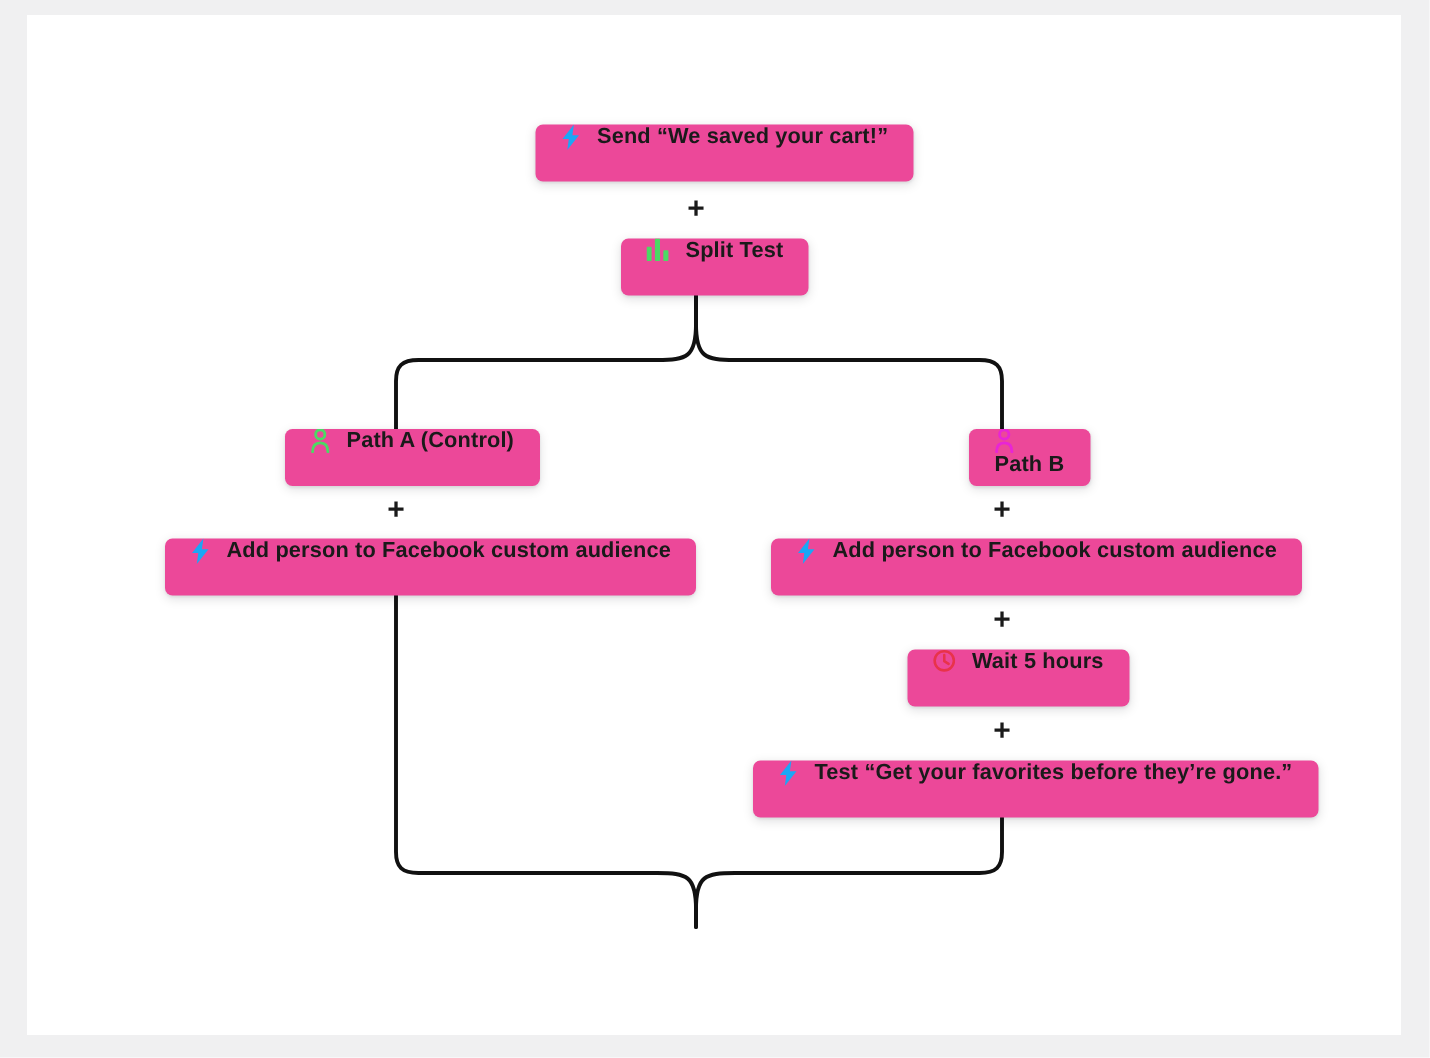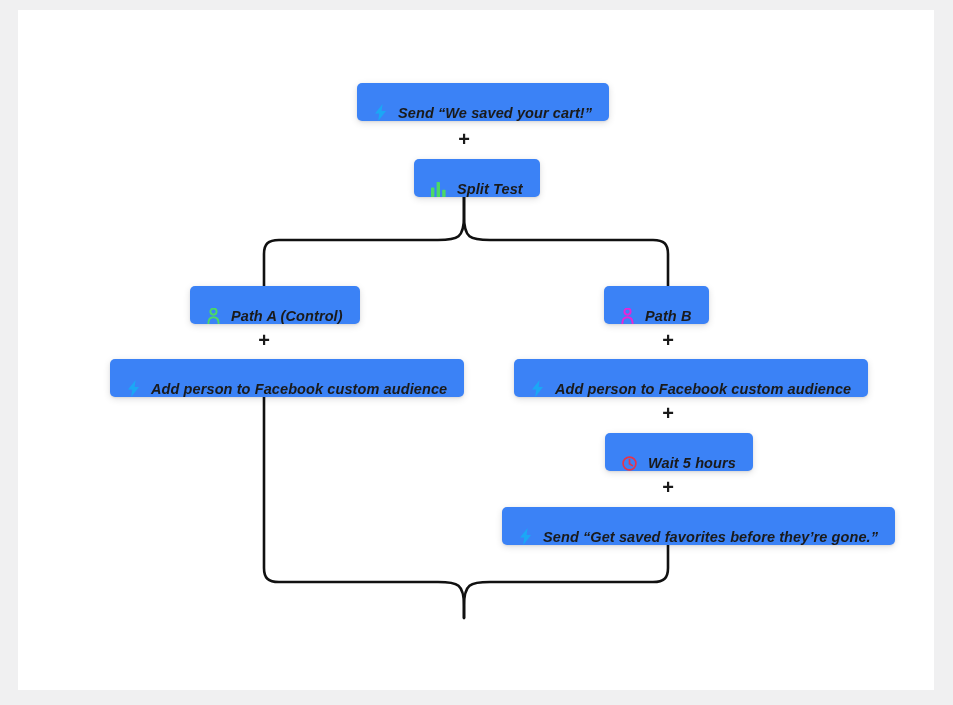--- a/index.html
+++ b/index.html
@@ -32,30 +32,29 @@
     position: absolute;
     left: 0;
     top: 0;
     width: 953px;
     height: 705px;
     pointer-events: none;
   }
   .node {
     position: absolute;
     display: flex;
-    align-items: flex-end;
-    background: #3b82f6;
+    align-items: flex-start;
+    background: #ec4899;
     border-radius: 5px;
     box-shadow: 0 2px 7px rgba(17,17,26,0.13), 0 1px 2px rgba(17,17,26,0.08);
     height: 38px;
     padding: 0 17px;
     box-sizing: border-box;
     white-space: nowrap;
     z-index: 5;
-    font-style: italic;
   }
   .node .label {
     font-size: 14.5px;
     font-weight: bold;
     color: #1a1a1a;
     letter-spacing: 0.1px;
   }
   .node .icon {
     display: inline-flex;
     align-items: center;
@@ -146,21 +145,21 @@
 
   <div class="node" style="left:110px; top:359px;">
     <span class="icon">
       <svg width="13" height="17" viewBox="0 0 13 17" xmlns="http://www.w3.org/2000/svg">
         <path d="M8.6 0 L1 9.6 H5.2 L4.2 17 L12 7.1 H7.6 Z" fill="#1ba7f5"></path>
       </svg>
     </span>
     <span class="label">Add person to Facebook custom audience</span>
   </div>
 
-  <div class="node" style="left:604px; top:286px;">
+  <div class="node" style="left:646px; top:286px;flex-direction:column;">
     <span class="icon">
       <svg width="13" height="16" viewBox="0 0 13 16" xmlns="http://www.w3.org/2000/svg">
         <circle cx="6.5" cy="3.6" r="3.1" fill="none" stroke="#e825d6" stroke-width="1.9"></circle>
         <path d="M1.4 15.2 C1.4 10.6 4 9.2 6.5 9.2 C9 9.2 11.6 10.6 11.6 15.2" fill="none" stroke="#e825d6" stroke-width="1.9" stroke-linecap="round"></path>
       </svg>
     </span>
     <span class="label">Path B</span>
   </div>
 
   <div class="plus" style="left:668px; top:340px;">+</div>
@@ -187,16 +186,16 @@
   </div>
 
   <div class="plus" style="left:668px; top:487px;">+</div>
 
   <div class="node" style="left:502px; top:507px;">
     <span class="icon">
       <svg width="13" height="17" viewBox="0 0 13 17" xmlns="http://www.w3.org/2000/svg">
         <path d="M8.6 0 L1 9.6 H5.2 L4.2 17 L12 7.1 H7.6 Z" fill="#1ba7f5"></path>
       </svg>
     </span>
-    <span class="label">Send “Get saved favorites before they’re gone.”</span>
+    <span class="label">Test “Get your favorites before they’re gone.”</span>
   </div>
 
 </div>
 
 </body></html>

